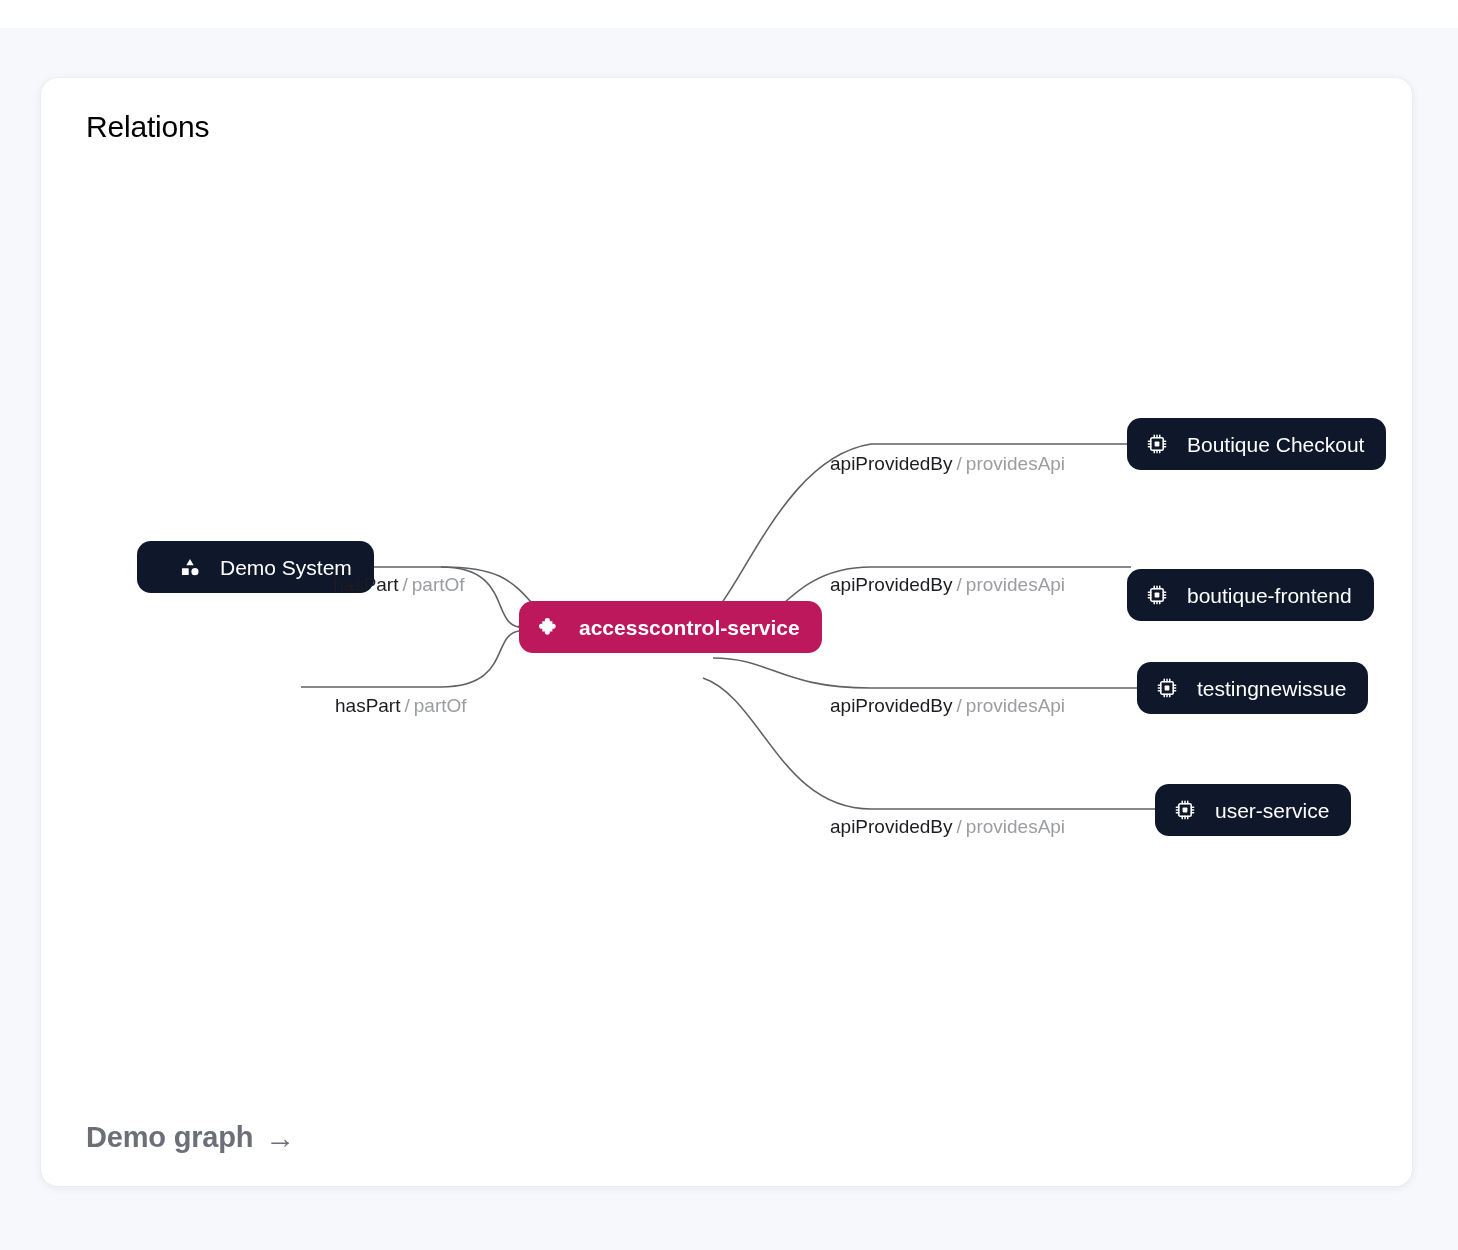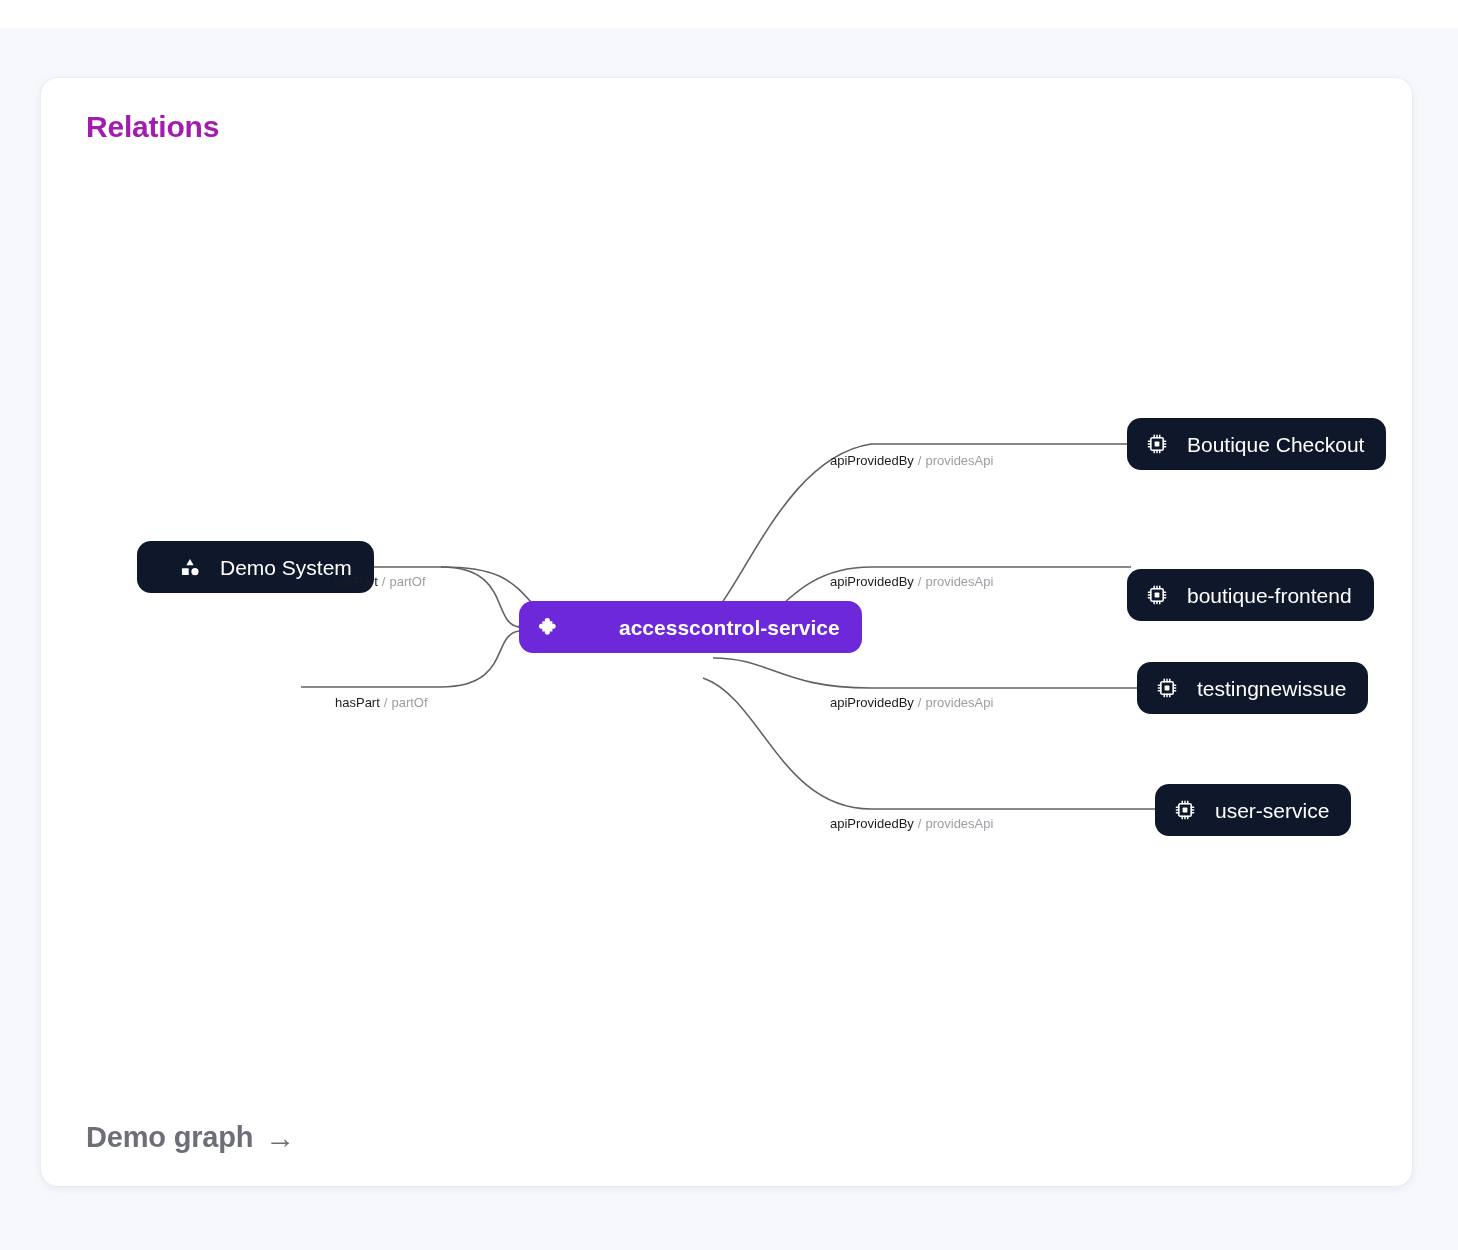--- a/index.html
+++ b/index.html
@@ -37,22 +37,22 @@
     background: #ffffff;
     border-radius: 16px;
     box-shadow: 0 2px 10px rgba(24, 32, 64, 0.07), 0 0 1px rgba(24,32,64,0.16);
     overflow: hidden;
   }
   #card-title {
     position: absolute;
     left: 45px;
     top: 32px;
     font-size: 30px;
-    font-weight: 700;
-    color: #a21caf;
+    font-weight: 400;
+    color: #000000;
     letter-spacing: -0.2px;
   }
   #graph-area {
     position: absolute;
     left: 0;
     top: 0;
     width: 1371px;
     height: 1108px;
   }
   #edge-svg {
@@ -83,30 +83,29 @@
     margin-right: 18px;
   }
   .node .node-label {
     font-size: 21px;
     line-height: 1;
   }
   .node.blue {
     background: #0f172a;
   }
   .node.orange {
-    background: #6d28d9;
-    gap: 40px;
+    background: #be185d;
   }
   .node.orange .node-label {
     font-weight: 700;
     font-size: 21px;
   }
   .edge-label {
     position: absolute;
-    font-size: 13px;
+    font-size: 19px;
     white-space: nowrap;
     color: #1c1d21;
     line-height: 1;
   }
   .edge-label .fwd {
     color: #1c1d21;
   }
   .edge-label .sep {
     color: #9b9da3;
     margin: 0 4px;

